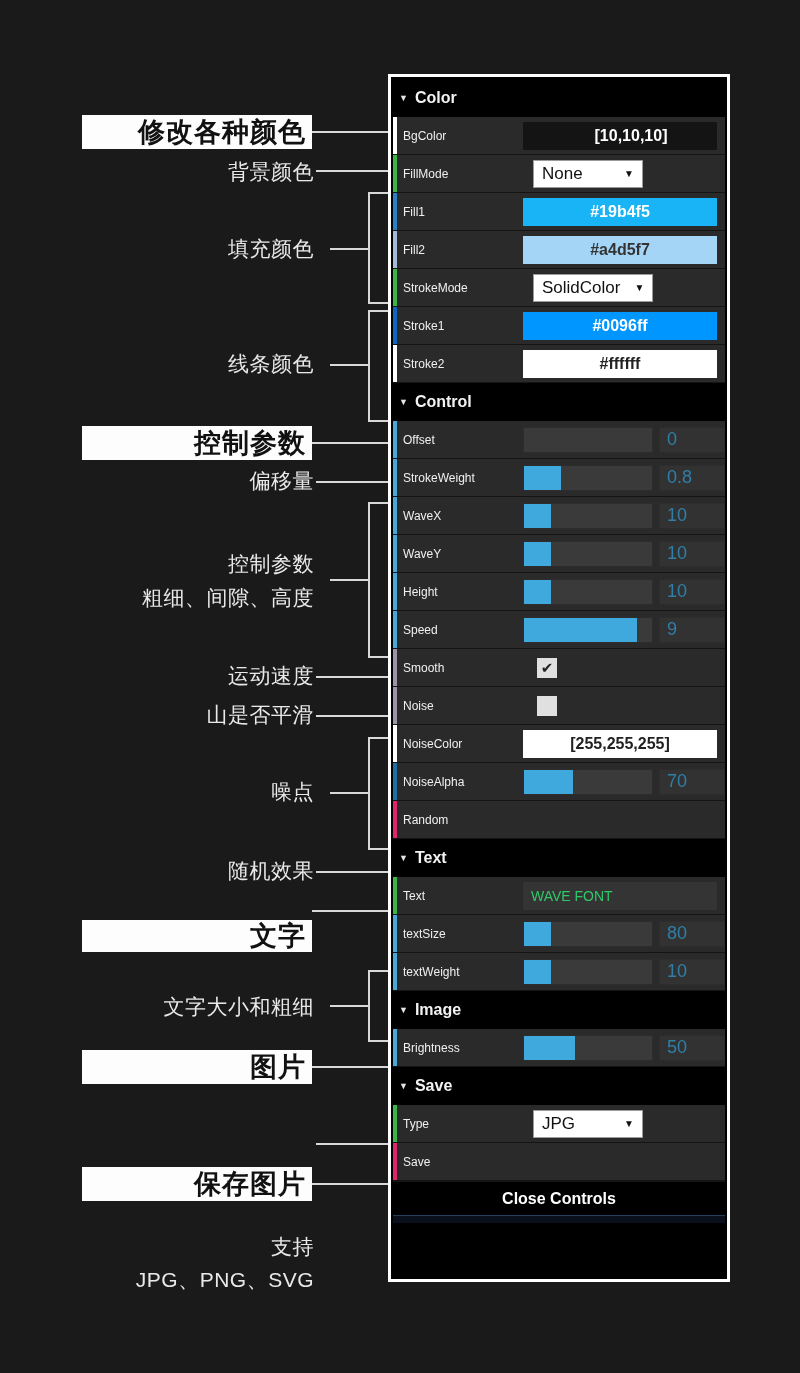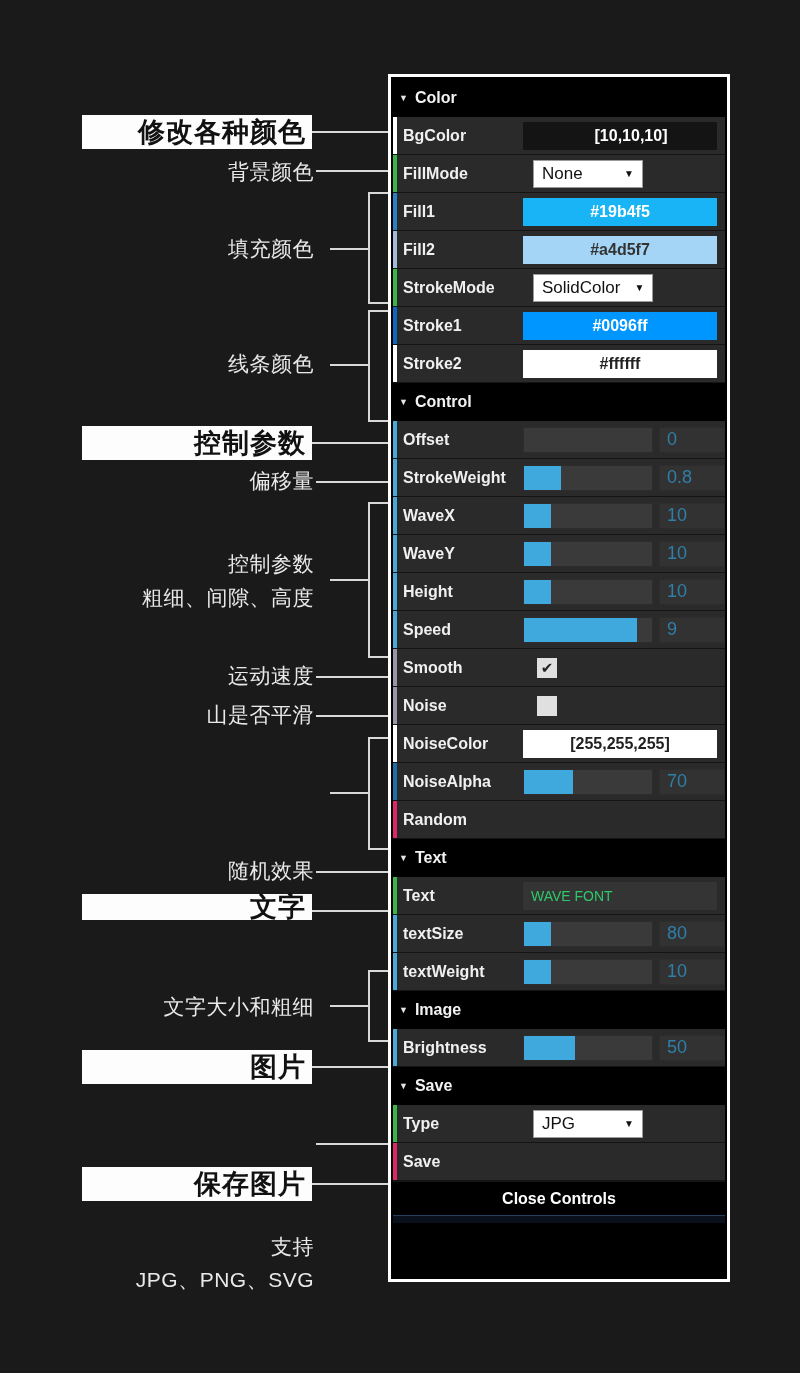--- a/index.html
+++ b/index.html
@@ -66,21 +66,21 @@
     position:relative;
     height:38px;
     background:#2a2a2a;
     display:flex; align-items:center;
     border-bottom:1px solid #141414;
     padding-left:10px;
   }
   .row .acc { position:absolute; left:0; top:0; bottom:0; width:4px; }
   .row .name {
     width:120px; flex:0 0 120px;
-    color:#f0f0f0; font-size:16px; font-weight:700;
+    color:#f0f0f0; font-size:12px; font-weight:400;
     white-space:nowrap; overflow:hidden;
   }
   .row .ctl { flex:1 1 auto; display:flex; align-items:center; height:28px; }
 
   
   .swatch {
     flex:1 1 auto; height:28px;
     display:flex; align-items:center; justify-content:center;
     font-size:16px; font-weight:700;
     margin-right:8px;
@@ -141,21 +141,21 @@
 <div id="root">
 
   <div class="anno-layer">
 
     <div class="hl" style="left:82px; top:75px; width:230px; height:34px;">
       <span>修改各种颜色</span>
     </div>
     <div class="hl" style="left:82px; top:386px; width:230px; height:34px;">
       <span>控制参数</span>
     </div>
-    <div class="hl" style="left:82px; top:854px; width:230px; height:26px;">
+    <div class="hl" style="left:82px; top:880px; width:230px; height:32px;">
       <span>文字</span>
     </div>
     <div class="hl" style="left:82px; top:1010px; width:230px; height:34px;">
       <span>图片</span>
     </div>
     <div class="hl" style="left:82px; top:1127px; width:230px; height:34px;">
       <span>保存图片</span>
     </div>
 
     <div class="lbl" style="left:92px; top:117px; width:222px;">背景颜色</div>
@@ -166,20 +166,21 @@
 
     <div class="lbl" style="left:92px; top:426px; width:222px;">偏移量</div>
 
     <div class="lbl" style="left:52px; top:507px; width:262px; line-height:34px;">控制参数
 粗细、间隙、高度</div>
 
     <div class="lbl" style="left:92px; top:621px; width:222px;">运动速度</div>
 
     <div class="lbl" style="left:92px; top:660px; width:222px;">山是否平滑</div>
 
+    <div class="lbl" style="left:92px; top:737px; width:222px;">噪点</div>
 
     <div class="lbl" style="left:92px; top:816px; width:222px;">随机效果</div>
 
     <div class="lbl" style="left:62px; top:952px; width:252px;">文字大小和粗细</div>
 
 
     <div class="lbl" style="left:62px; top:1190px; width:252px; line-height:33px;">支持
 JPG、PNG、SVG</div>
 
     <div class="ln h" style="left:312px; top:91px;   width:76px;"></div>

